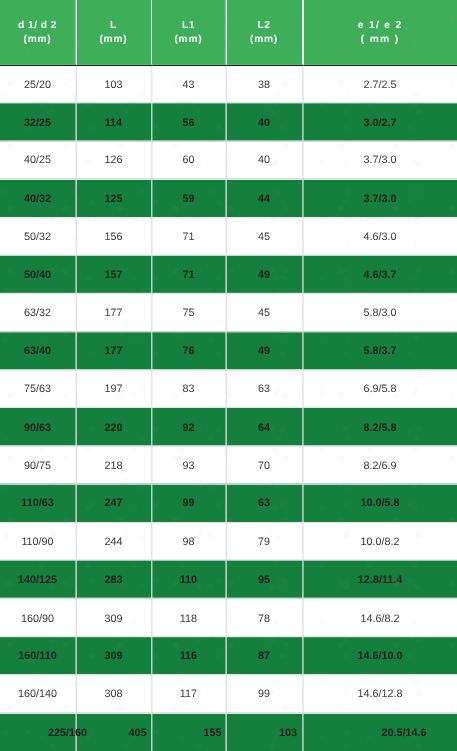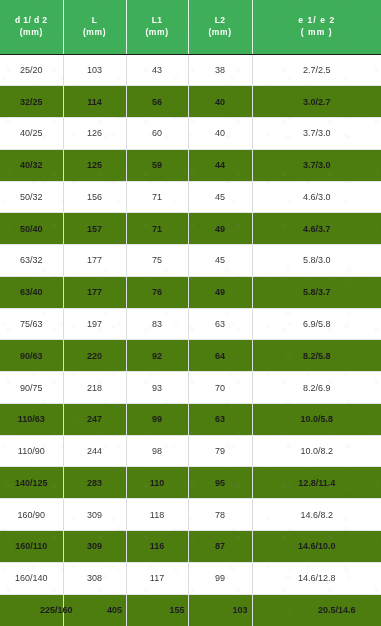--- a/index.html
+++ b/index.html
@@ -81,21 +81,21 @@
   }
 
   
   tbody tr.row-plain td {
     background: #ffffff;
     font-weight: normal;
     color: #3a3a3a;
   }
   
   tbody tr.row-shaded td {
-    background: #4d7c0f;
+    background: #15803d;
     font-weight: bold;
     color: #1d1d1d;
   }
 
   
   .paper-noise {
     position: fixed;
     left: 0;
     top: 0;
     width: 381px;

